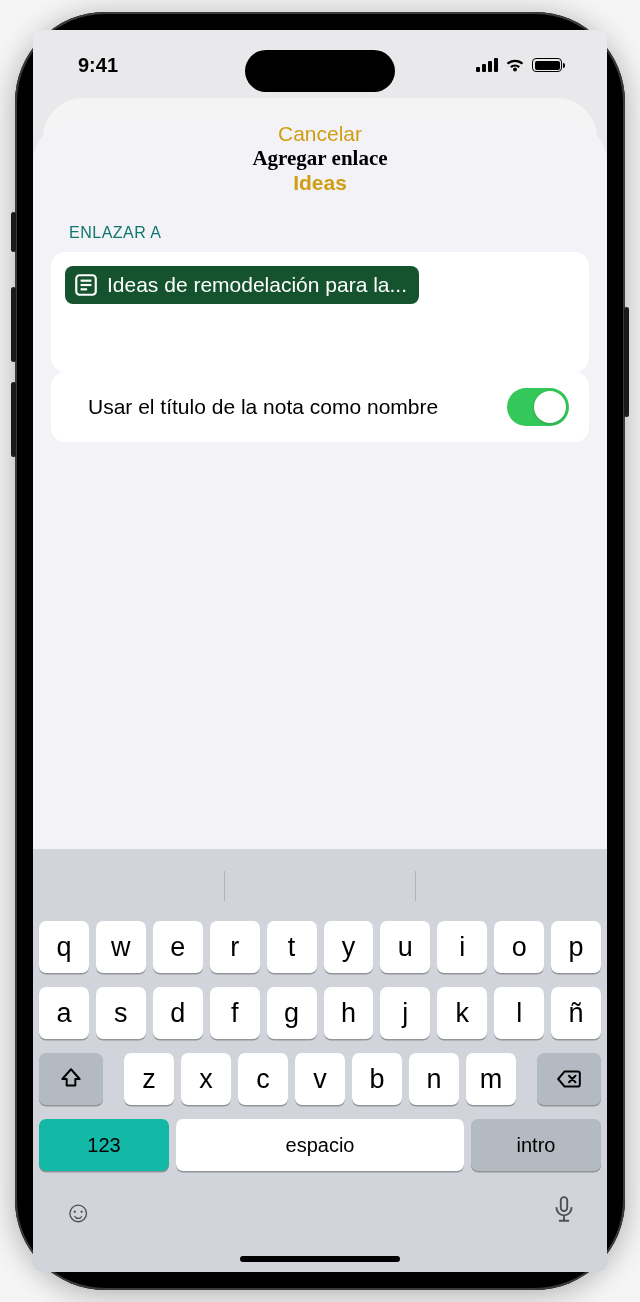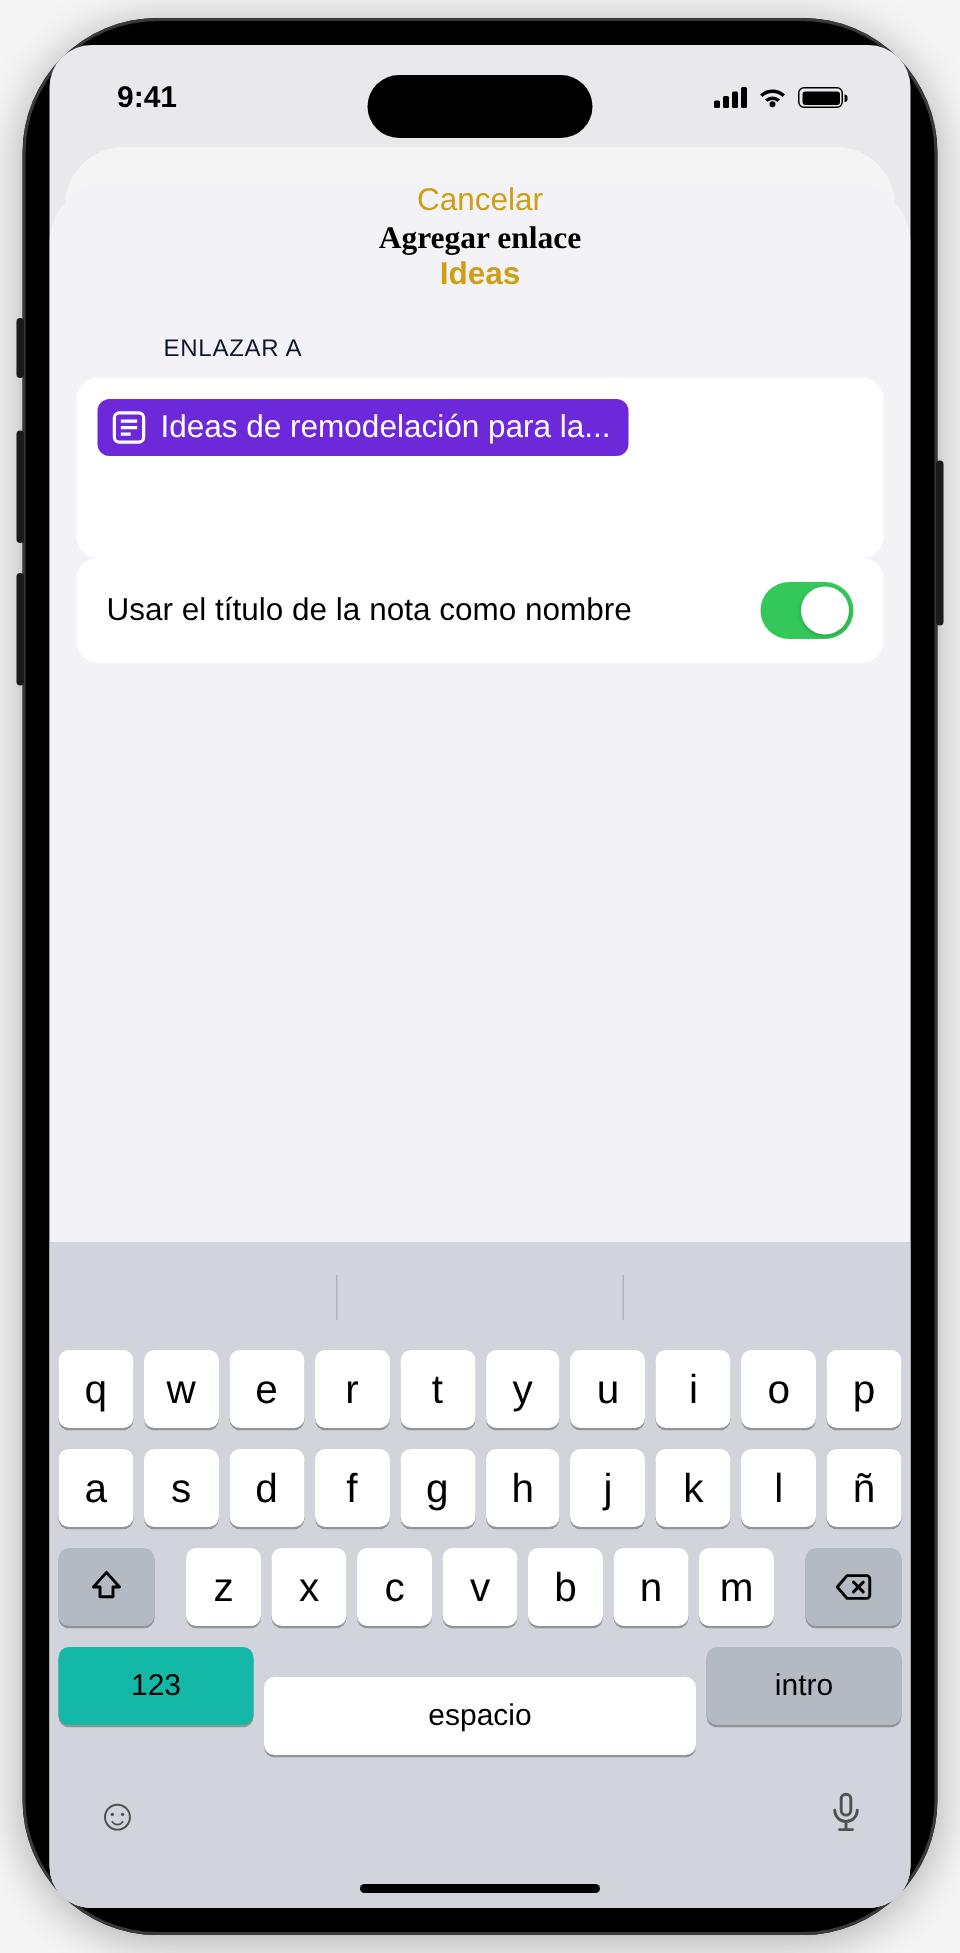--- a/index.html
+++ b/index.html
@@ -27,21 +27,21 @@
     border-radius: 3px;
   }
   .side-button.left1 { left: -4px; top: 200px; width: 5px; height: 40px; }
   .side-button.left2 { left: -4px; top: 275px; width: 5px; height: 75px; }
   .side-button.left3 { left: -4px; top: 370px; width: 5px; height: 75px; }
   .side-button.right1 { right: -4px; top: 295px; width: 5px; height: 110px; }
   .screen {
     width: 100%;
     height: 100%;
     background: #e9e9eb;
-    border-radius: 28px;
+    border-radius: 8px;
     overflow: hidden;
     position: relative;
   }
   .dynamic-island {
     position: absolute;
     top: 20px;
     left: 50%;
     transform: translateX(-50%);
     width: 150px;
     height: 42px;
@@ -138,37 +138,36 @@
   }
   .nav-btn {
     font-size: 21px;
     color: #cf9e13;
     background: none;
     border: none;
   }
   .nav-btn.right { font-weight: 600; }
 
   .section-label {
-    color: #0f172a;
+    color: #0f766e;
     font-size: 16px;
     letter-spacing: 0.5px;
     padding: 30px 36px 10px;
     text-transform: uppercase;
-    margin-left: 40px;
   }
   .card {
     background: #fff;
     border-radius: 14px;
     margin: 0 18px;
   }
   .link-card { padding: 14px; min-height: 120px; }
   .chip {
     display: inline-flex;
     align-items: center;
-    background: #6d28d9;
+    background: #14532d;
     color: #fff;
     font-size: 21px;
     border-radius: 8px;
     padding: 6px 12px 6px 8px;
     gap: 8px;
     max-width: 100%;
   }
   .chip-icon {
     width: 26px;
     height: 26px;
@@ -184,20 +183,21 @@
     align-items: center;
     justify-content: space-between;
     padding: 16px 20px;
     gap: 16px;
   }
   .toggle-label {
     font-size: 21px;
     color: #000;
     line-height: 1.25;
     flex: 1;
+    margin-left: 17px;
   }
   .switch {
     width: 62px;
     height: 38px;
     background: #34c759;
     border-radius: 20px;
     position: relative;
     flex-shrink: 0;
   }
   .switch .knob {
@@ -257,21 +257,21 @@
     background: #b4bac2;
     flex: 0 0 64px;
   }
   .key.shift svg, .key.del svg { width: 26px; height: 26px; }
   .bottom-row {
     display: flex;
     gap: 7px;
     padding: 0 6px 12px;
   }
   .key.mode { flex: 0 0 130px; background: #14b8a6; font-size: 20px; }
-  .key.space { flex: 1; font-size: 20px; margin-top: 20px; }
+  .key.space { flex: 1; font-size: 20px; }
   .key.enter { flex: 0 0 130px; background: #b4bac2; font-size: 20px; }
   .kb-toolbar {
     display: flex;
     justify-content: space-between;
     padding: 12px 30px 40px;
   }
   .kb-toolbar span { font-size: 30px; color: #505050; }
   .home-indicator {
     position: absolute;
     bottom: 10px;

